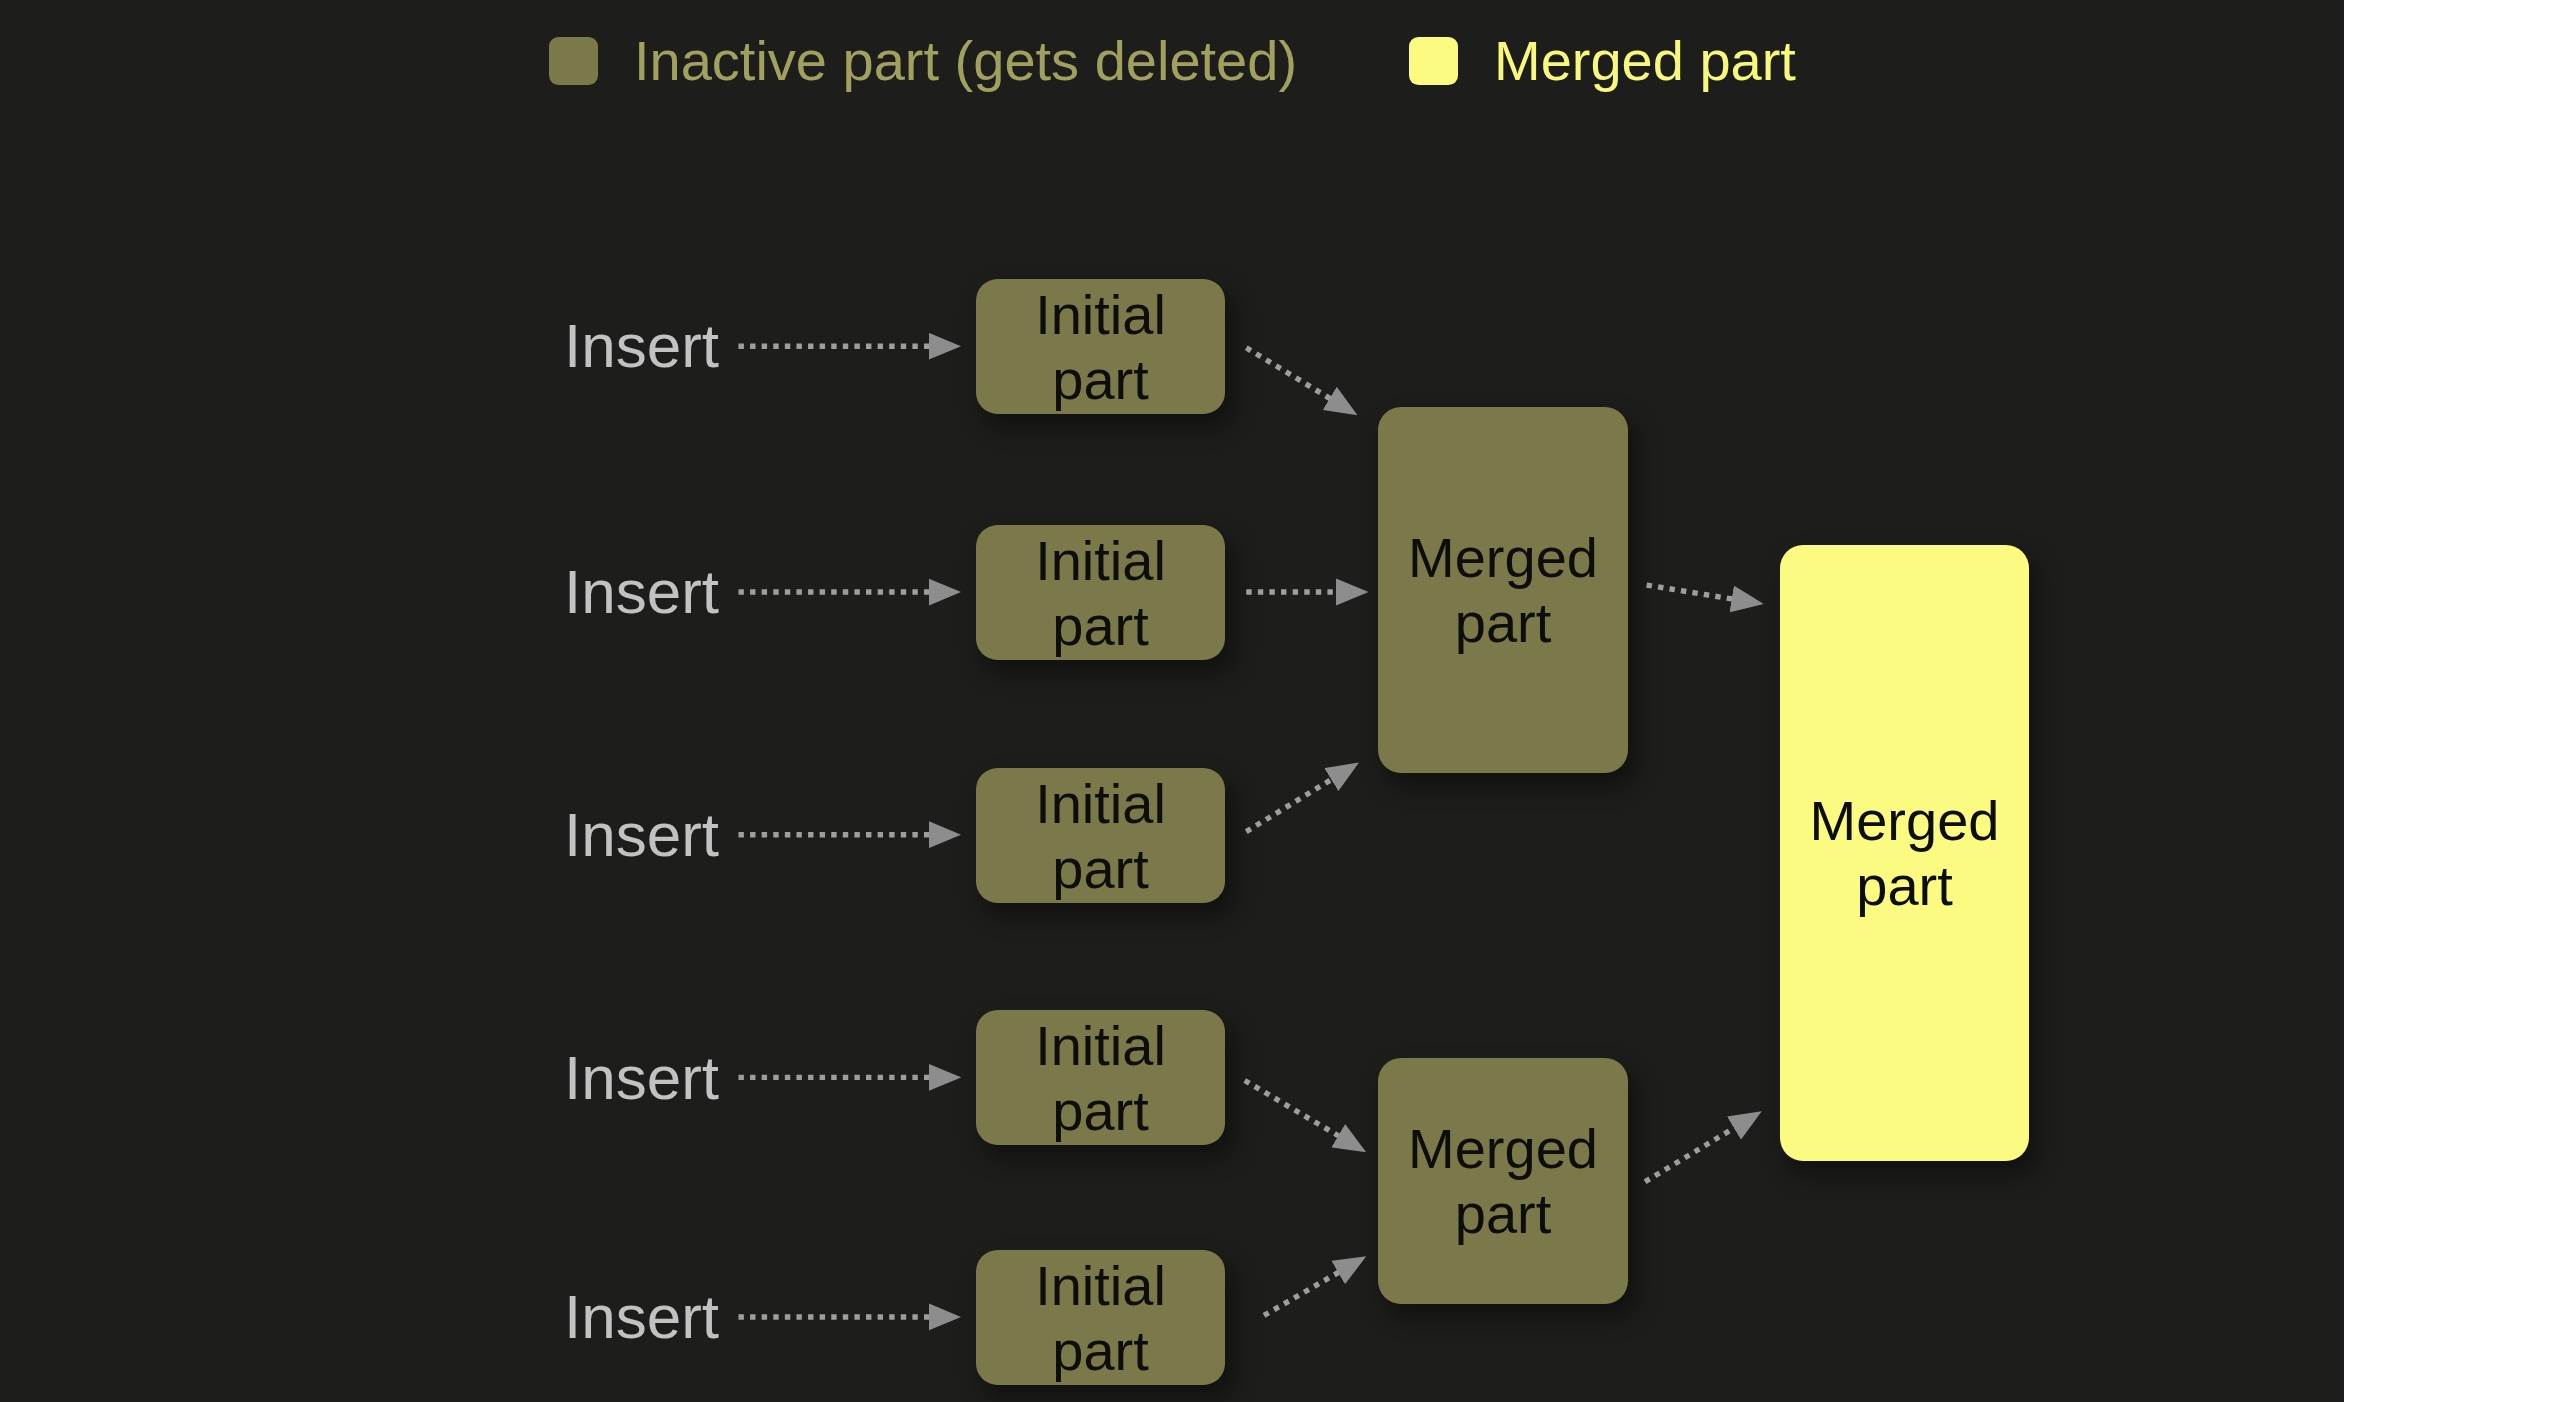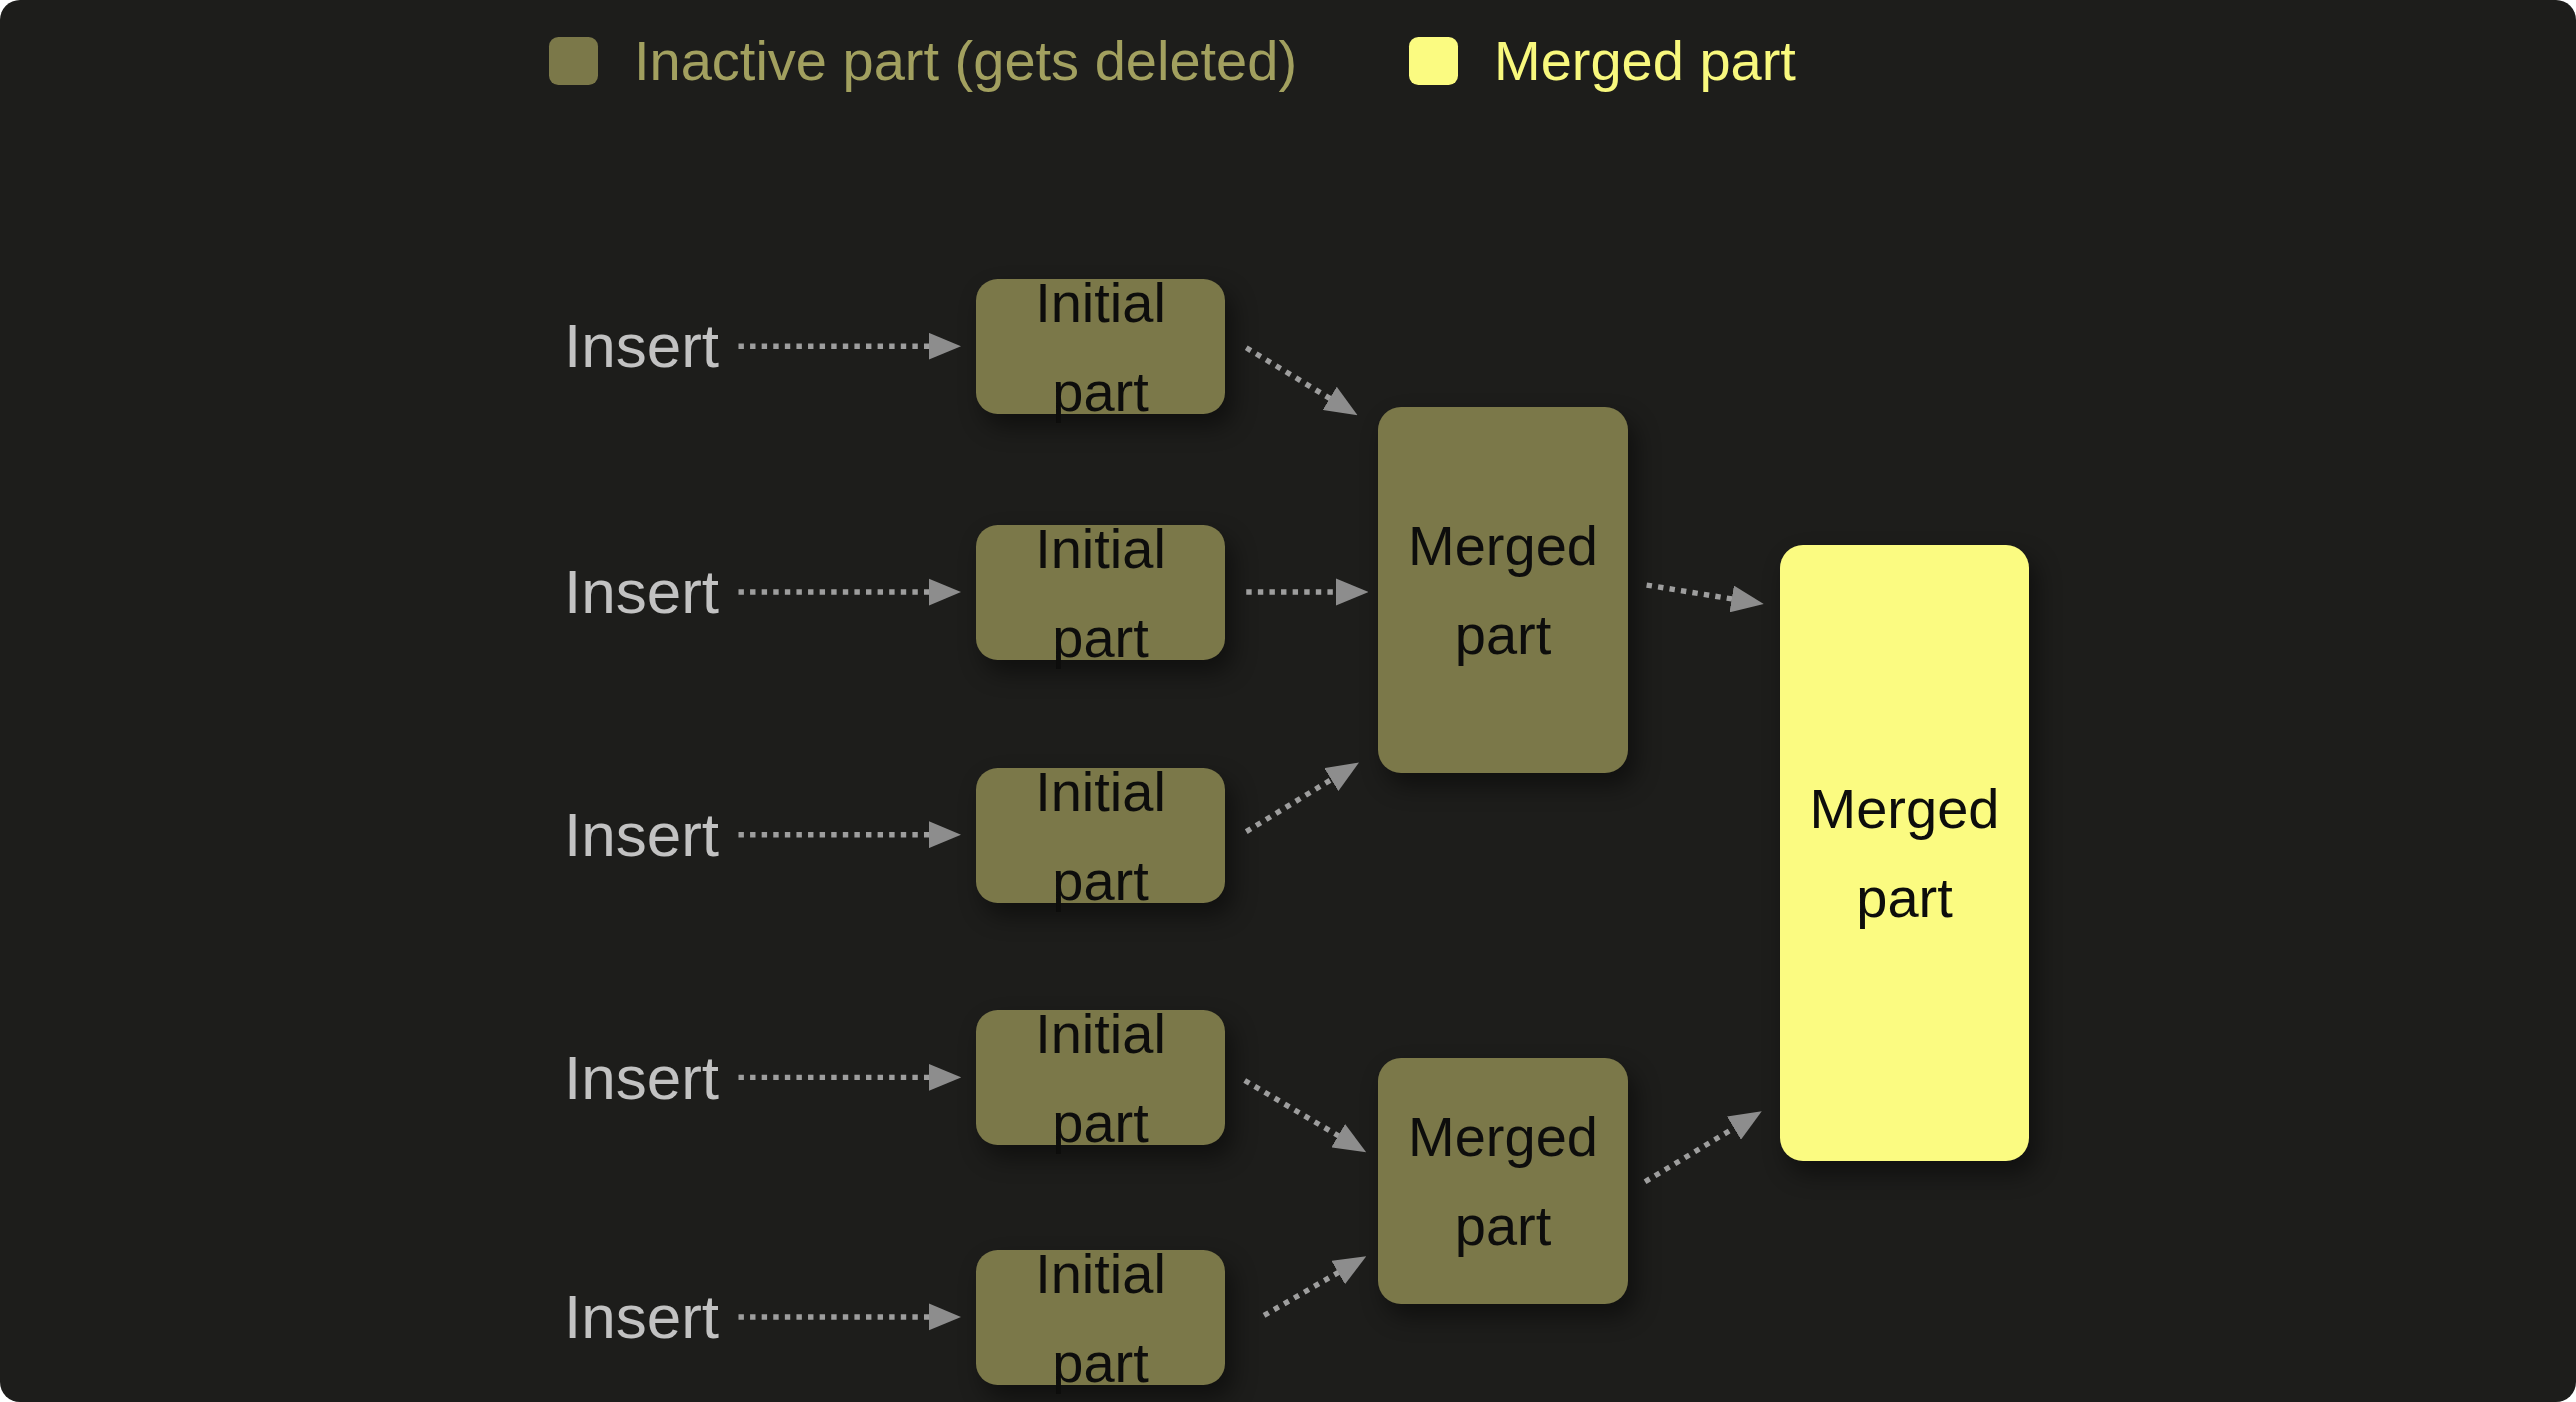--- a/index.html
+++ b/index.html
@@ -10,24 +10,23 @@
     --active_text:#f8f87d;
     --node_text:#0d0d0c;
     --insert_text:#c2c2c2;
     --arrow:#9e9e9e;
     --arrow_head:#8d8d8d;
   }
   html,body{margin:0;padding:0;}
   body{font-family:"Liberation Sans",sans-serif;}
   .canvas{
     position:relative;
-    width:2576px;height:1402px;
+    width:2344px;height:1402px;
     background:var(--background);
     overflow:hidden;
-    border-radius:20px;
   }
   
   .legend-item{
     position:absolute;top:31px;height:59px;
     display:flex;align-items:center;
   }
   .legend-swatch{
     width:49px;height:48px;border-radius:9.3px;
     flex:0 0 auto;
   }
@@ -43,21 +42,21 @@
     position:absolute;left:495px;width:224px;
     text-align:right;
     font-size:62px;line-height:74px;
     color:var(--insert_text);
   }
   
   .node{
     position:absolute;
     display:flex;align-items:center;justify-content:center;
     text-align:center;
-    font-size:56px;line-height:89px;
+    font-size:56px;line-height:65px;
     color:var(--node_text);
     box-shadow:7.7px 12.4px 23px rgba(0,0,0,0.45);
   }
   .node .node-label{width:226px;}
   .node.initial{
     left:976px;width:249px;height:135px;border-radius:21.6px;
     background:var(--inactive_fill);
   }
   .node.merged-olive{
     left:1378px;width:250px;border-radius:23px;

